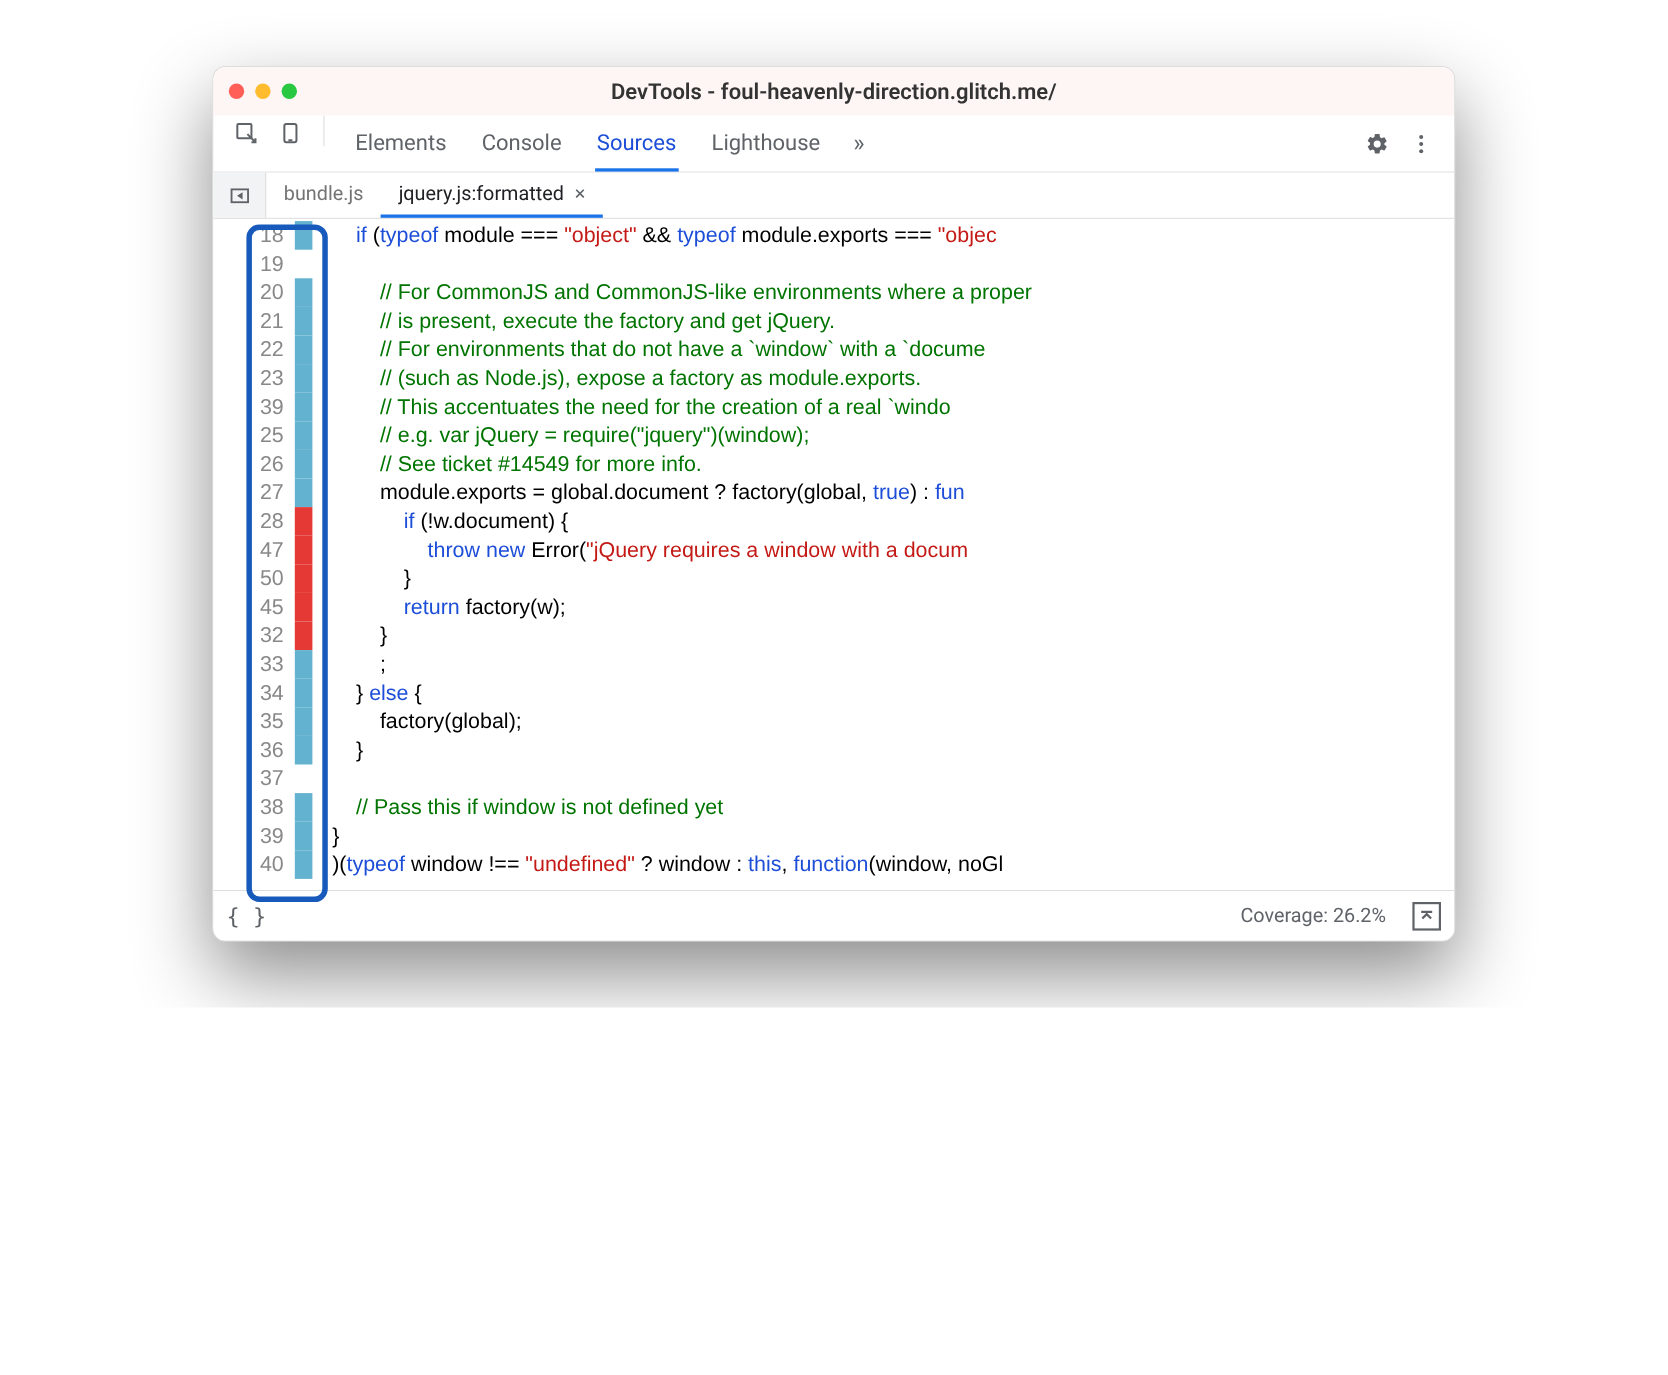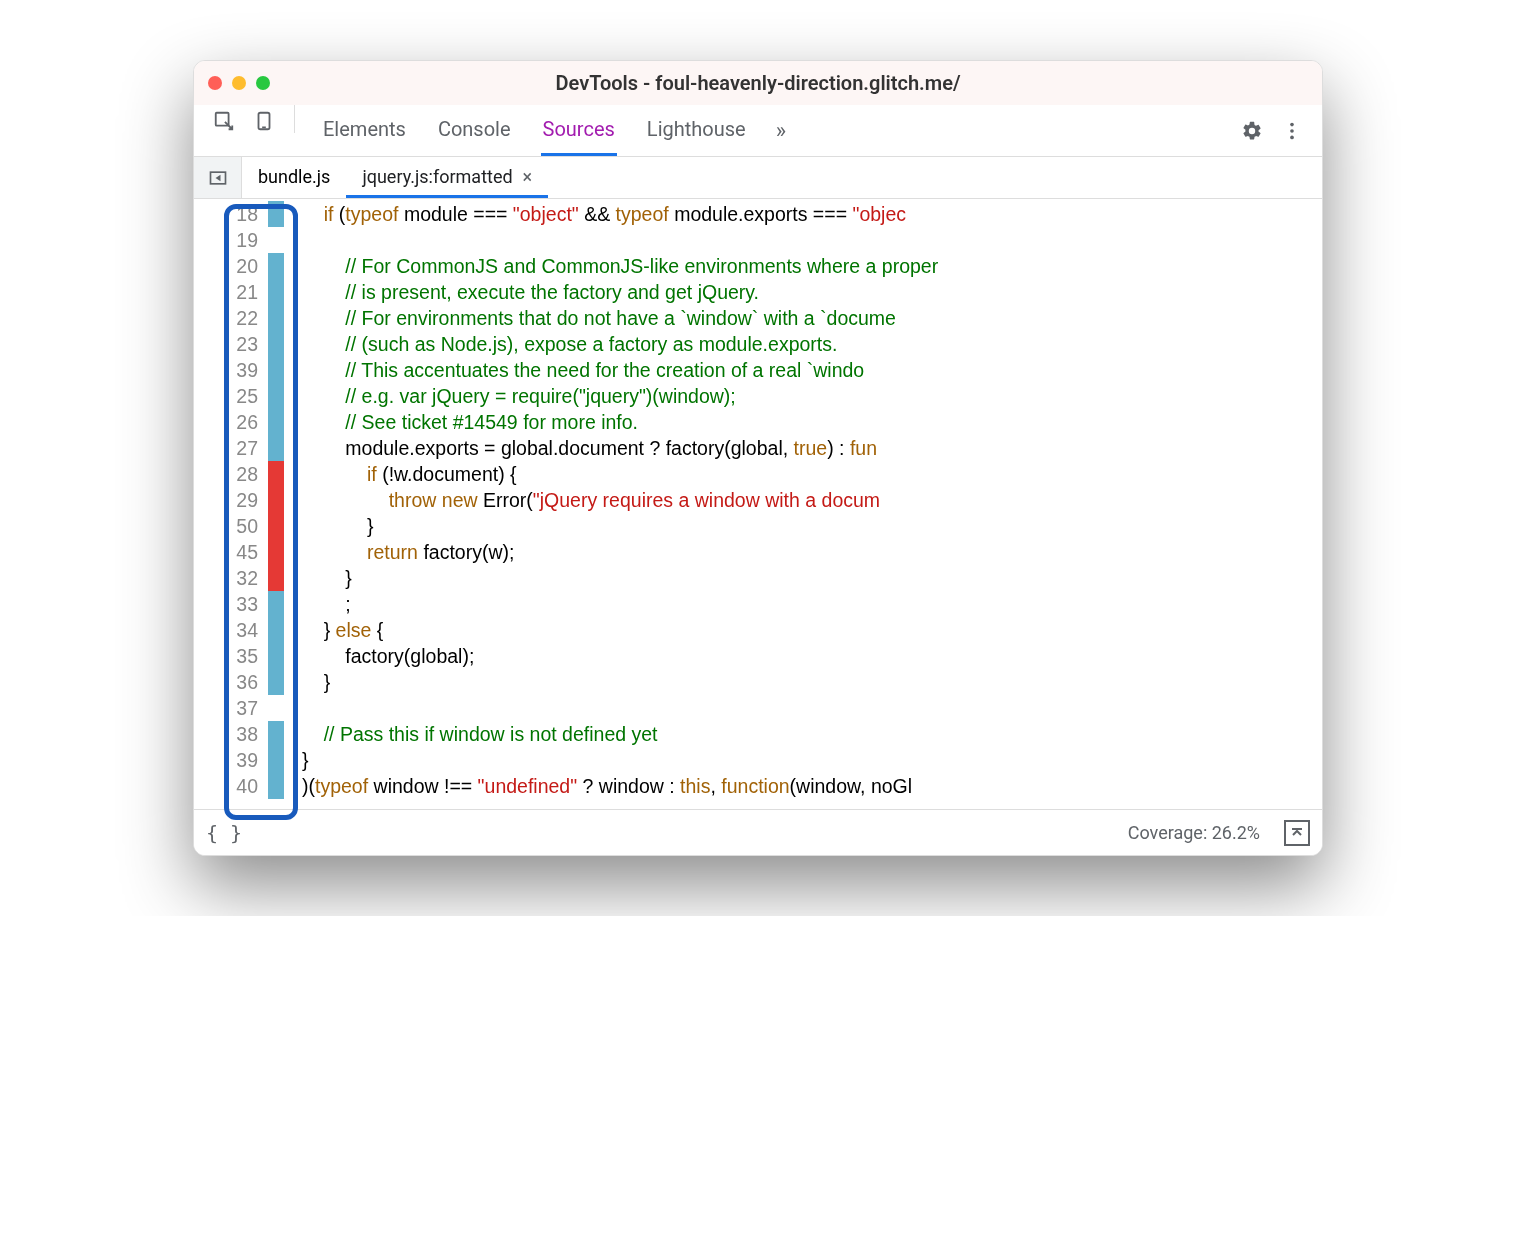--- a/index.html
+++ b/index.html
@@ -57,21 +57,21 @@
 }
 .vdiv { width: 1px; height: 28px; background: #ddd; margin: 0 6px; }
 .tabs { display: flex; align-items: center; gap: 28px; margin-left: 12px; flex: 1; }
 .tab {
   font-size: 20px;
   color: #5f6368;
   padding: 12px 2px;
   cursor: pointer;
   border-bottom: 3px solid transparent;
 }
-.tab.active { color: #a21caf; border-bottom-color: #1a73e8; }
+.tab.active { color: #1d4ed8; border-bottom-color: #1a73e8; }
 .more-tabs { font-size: 22px; color: #5f6368; cursor: pointer; }
 .toolbar-right { display: flex; align-items: center; gap: 8px; }
 
 .subtabbar {
   height: 42px;
   display: flex;
   align-items: stretch;
   border-bottom: 1px solid #ddd;
   background: #fff;
 }
@@ -79,21 +79,21 @@
   width: 48px;
   display: flex; align-items: center; justify-content: center;
   background: #f1f3f4;
   border-right: 1px solid #ddd;
   color: #5f6368;
 }
 .subtab {
   display: flex; align-items: center;
   padding: 0 16px;
   font-size: 18px;
-  color: #000000;
+  color: #737373;
   cursor: pointer;
   border-bottom: 3px solid transparent;
   gap: 10px;
 }
 .subtab.active { color: #202124; border-bottom-color: #1a73e8; }
 .subtab .close { font-size: 18px; color: #5f6368; }
 
 .editor-wrap {
   position: relative;
   height: 610px;
@@ -123,21 +123,21 @@
 .cov.blue { background: #63b2cf; }
 .cov.red { background: #e53935; }
 .cov.none { background: transparent; }
 .code {
   flex: 1;
   padding: 2px 0 2px 18px;
   white-space: pre;
   overflow: hidden;
 }
 .code .line { height: 26px; }
-.kw { color: #a16207; }
+.kw { color: #1d4ed8; }
 .str { color: #c41a16; }
 .cmt { color: #007400; }
 .op, .id { color: #000; }
 
 .highlight-box {
   position: absolute;
   top: 5px;
   left: 30px;
   width: 74px;
   height: 616px;
@@ -248,21 +248,21 @@
           <div class="ln">19</div>
           <div class="ln">20</div>
           <div class="ln">21</div>
           <div class="ln">22</div>
           <div class="ln">23</div>
           <div class="ln">39</div>
           <div class="ln">25</div>
           <div class="ln">26</div>
           <div class="ln">27</div>
           <div class="ln">28</div>
-          <div class="ln">29</div>
+          <div class="ln">47</div>
           <div class="ln">50</div>
           <div class="ln">45</div>
           <div class="ln">32</div>
           <div class="ln">33</div>
           <div class="ln">34</div>
           <div class="ln">35</div>
           <div class="ln">36</div>
           <div class="ln">37</div>
           <div class="ln">38</div>
           <div class="ln">39</div>

